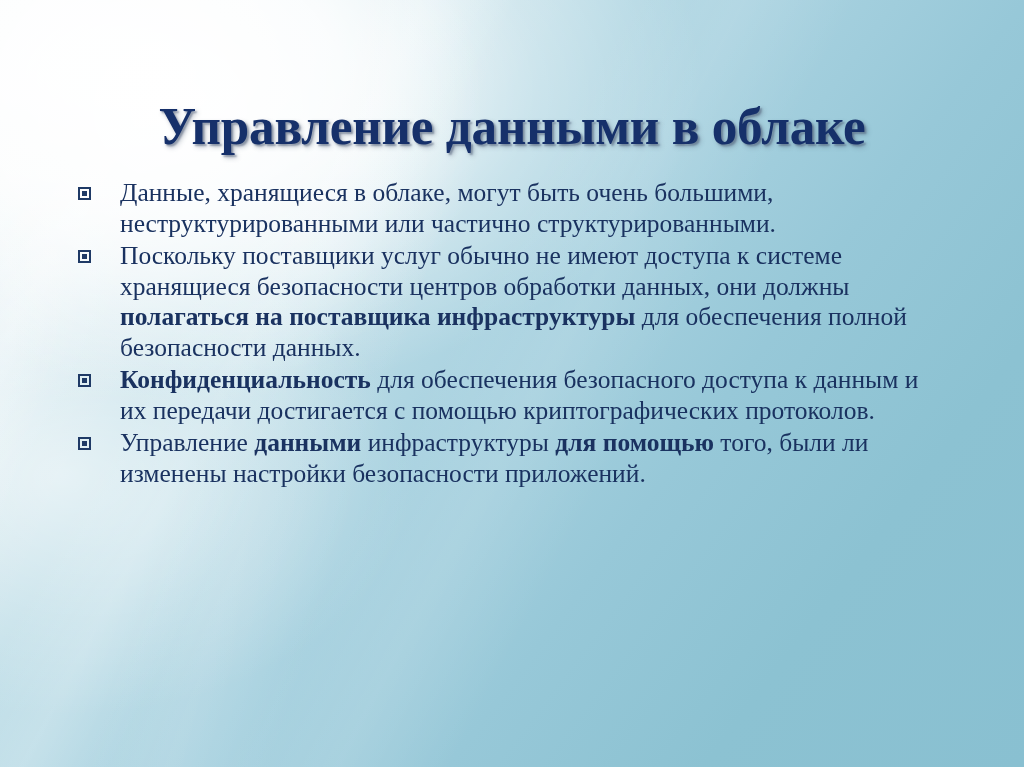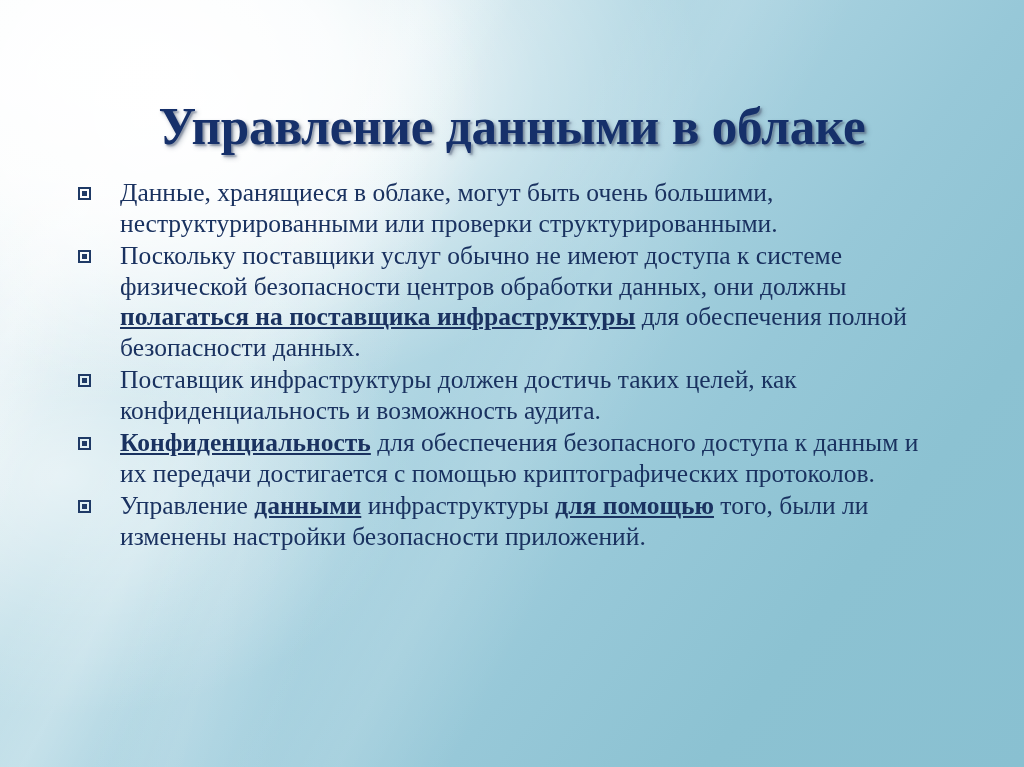--- a/index.html
+++ b/index.html
@@ -140,35 +140,34 @@
     position: absolute;
     left: 2px;
     top: 2px;
     right: 2px;
     bottom: 2px;
     background: #1f3a66;
   }
 
   #bullets li .txt b {
     font-weight: bold;
-    text-decoration: underline;
   }
 </style>
 </head>
 <body>
 
 <div id="slide">
 
   <div class="glow"></div>
   <div class="streaks"></div>
   <div class="streaks2"></div>
 
   <h1 id="title">Управление данными в облаке</h1>
 
   <ul id="bullets">
-      <li><span class="marker"></span><span class="txt"><span>Данные, хранящиеся в облаке, могут быть очень большими, неструктурированными или проверки структурированными.</span></span></li>
-      <li><span class="marker"></span><span class="txt"><span>Поскольку поставщики услуг обычно не имеют доступа к системе физической безопасности центров обработки данных, они должны </span><b>полагаться на поставщика инфраструктуры</b><span> для обеспечения полной безопасности данных.</span></span></li>
-      <li><span class="marker"></span><span class="txt"><span>Поставщик инфраструктуры должен достичь таких целей, как конфиденциальность и возможность аудита.</span></span></li>
+      <li><span class="marker"></span><span class="txt"><span>Данные, хранящиеся в облаке, могут быть очень большими, неструктурированными или частично структурированными.</span></span></li>
+      <li><span class="marker"></span><span class="txt"><span>Поскольку поставщики услуг обычно не имеют доступа к системе хранящиеся безопасности центров обработки данных, они должны </span><b>полагаться на поставщика инфраструктуры</b><span> для обеспечения полной безопасности данных.</span></span></li>
+      <li><span class="marker"></span></li>
       <li><span class="marker"></span><span class="txt"><b>Конфиденциальность</b><span> для обеспечения безопасного доступа к данным и их передачи достигается с помощью криптографических протоколов.</span></span></li>
       <li><span class="marker"></span><span class="txt"><span>Управление </span><b>данными</b><span> инфраструктуры </span><b>для помощью</b><span> того, были ли изменены настройки безопасности приложений.</span></span></li>
     </ul>
 
 </div>
 
 </body></html>

